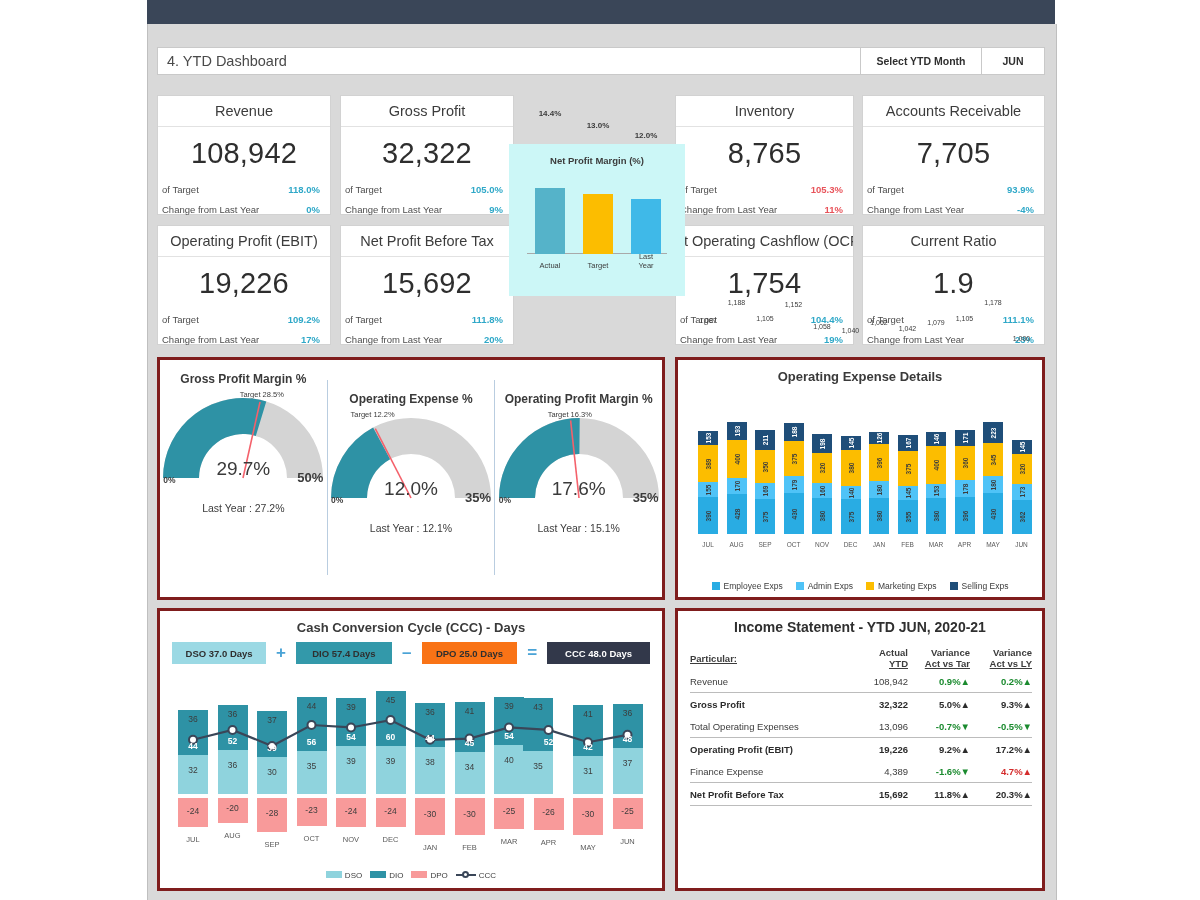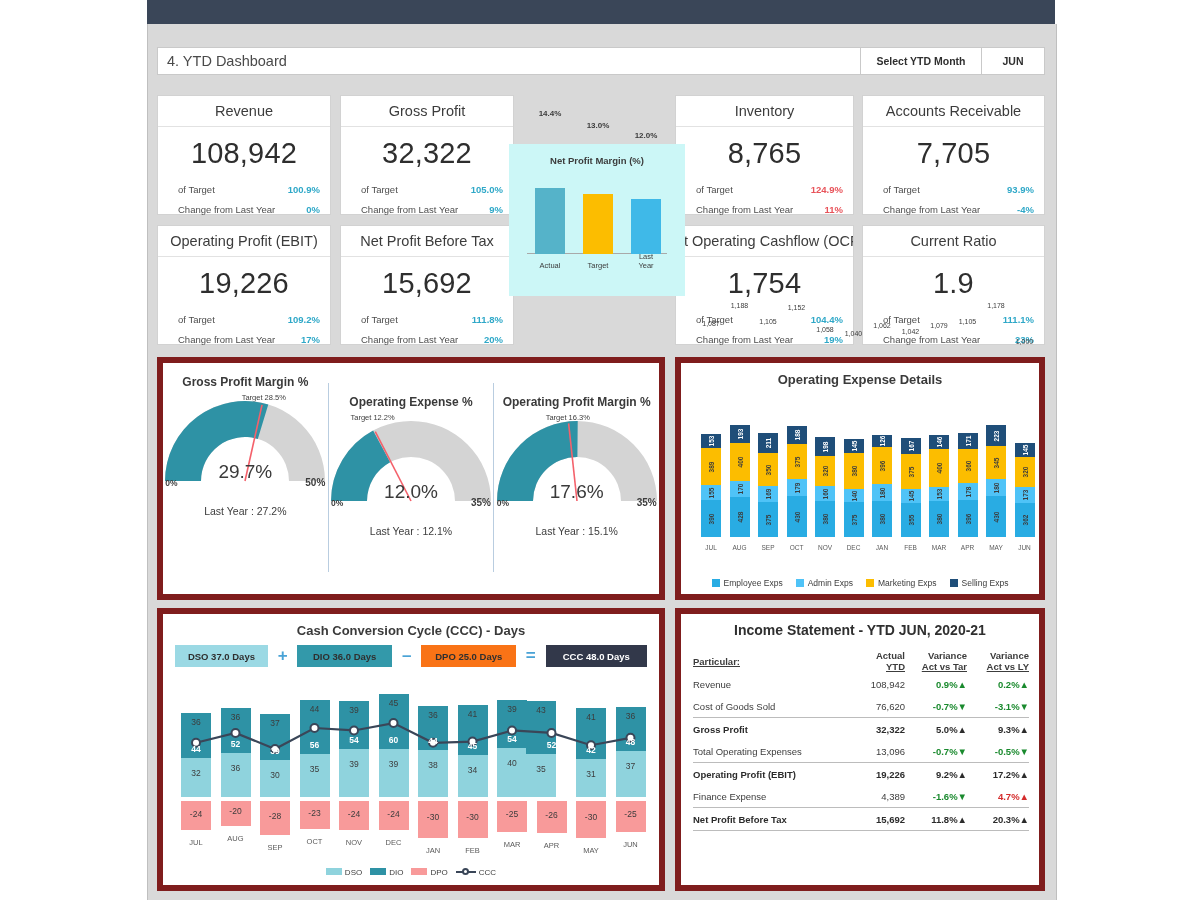--- a/index.html
+++ b/index.html
@@ -24,49 +24,49 @@
              align-items:center;justify-content:center;font-size:10.5px;font-weight:bold;color:#2f2f2f;}
   .ytd-value{width:62px;background:#fff;border:1px solid #c9c9c9;border-left:none;display:flex;
              align-items:center;justify-content:center;font-size:10.5px;font-weight:bold;color:#2f2f2f;}
 
   
   .kpi{position:absolute;background:#fff;border:1px solid #d2d2d2;box-sizing:border-box;}
   .kpi .k-head{height:30px;border-bottom:1px solid #e2e2e2;display:flex;align-items:center;
                justify-content:center;font-size:14.5px;color:#3c3c3c;overflow:hidden;white-space:nowrap;}
   .kpi .k-val{height:52px;display:flex;align-items:center;justify-content:center;
               font-size:29px;color:#2e2e2e;letter-spacing:.2px;}
-  .kpi .k-row{display:flex;justify-content:space-between;padding:0 10px 0 20px;height:20px;
+  .kpi .k-row{display:flex;justify-content:space-between;padding:0 10px 0 4px;height:20px;
               align-items:center;font-size:9.5px;color:#4d4d4d;}
   .kpi .k-row .v{font-weight:bold;font-size:9.5px;}
   .pos{color:#2fa8c8;} .neg{color:#e8535a;}
 
   
   .npm{position:absolute;left:509px;top:144px;width:176px;height:152px;background:#ccf7f7;z-index:5;}
   .npm .npm-t{text-align:center;font-size:9.5px;font-weight:bold;color:#3c3c3c;padding-top:11px;}
   .npm .plot{position:relative;height:100px;margin:6px 18px 0 18px;}
   .npm .bar{position:absolute;bottom:18px;width:30px;}
   .npm .bar .bb{width:100%;background:#4bb3c9;}
   .npm .bar .lab{position:absolute;top:-14px;width:100%;text-align:center;font-size:8px;font-weight:bold;color:#3c3c3c;}
   .npm .bar .cat{position:absolute;bottom:-16px;width:100%;text-align:center;font-size:7.5px;color:#3c3c3c;}
   .npm .axis{position:absolute;bottom:18px;left:0;right:0;height:1px;background:#a9a9a9;}
 
   
-  .panel{position:absolute;background:#fff;border:6px solid #7f1d1d;box-sizing:border-box;}
+  .panel{position:absolute;background:#fff;border:3px solid #7f1d1d;box-sizing:border-box;}
   .panel-title{text-align:center;font-size:13px;font-weight:bold;color:#3a3a3a;padding-top:9px;}
 
   
   .gauges{display:flex;height:100%;}
   .gauge{flex:1;position:relative;}
   .gauge + .gauge{border-left:1px solid #b9cde0;margin:20px 0 22px 0;}
   .g-title{text-align:center;font-size:12px;font-weight:bold;color:#3a3a3a;margin-top:12px;}
   .g-target{position:absolute;font-size:7.5px;color:#3c3c3c;}
   .g-wrap{position:relative;width:160px;height:84px;margin:12px auto 0 auto;}
   .g-val{position:absolute;width:100%;text-align:center;font-size:19px;color:#3a3a3a;bottom:2px;}
   .g-min{position:absolute;left:0px;bottom:-3px;font-size:8.5px;font-weight:bold;color:#3c3c3c;}
-  .g-max{position:absolute;right:0px;bottom:-3px;font-size:10px;font-weight:bold;color:#3c3c3c;}
+  .g-max{position:absolute;right:0px;bottom:-3px;font-size:13px;font-weight:bold;color:#3c3c3c;}
   .g-ly{text-align:center;font-size:10.5px;color:#3c3c3c;margin-top:20px;}
 
   
   .opex-plot{position:absolute;left:14px;top:32px;right:10px;height:160px;}
   .ocol{position:absolute;bottom:0;width:20px;}
   .ocol .tot{position:absolute;width:44px;left:-12px;text-align:center;font-size:7px;color:#3c3c3c;}
   .oseg{width:100%;position:relative;overflow:hidden;}
   .oseg span{position:absolute;left:50%;top:50%;transform:translate(-50%,-50%) rotate(-90deg);
              font-size:6.5px;font-weight:bold;white-space:nowrap;}
   .omon{position:absolute;width:34px;left:-7px;text-align:center;font-size:6.5px;color:#5a5a5a;}
@@ -112,21 +112,21 @@
     <div class="ytd-label">Select YTD Month</div>
     <div class="ytd-value">JUN</div>
   </div>
 
   <div id="kpi-host">
       <div class="kpi" style="left: 157px; top: 95px; width: 174px; height: 120px;">
         <div class="k-head">Revenue</div>
        <div class="k-val">108,942</div>
        <div class="k-row">
          <span>of Target</span>
-         <span class="v pos">100.9%</span>
+         <span class="v pos">118.0%</span>
        </div>
        <div class="k-row">
          <span>Change from Last Year</span>
          <span class="v pos">0%</span>
        </div>
       </div>
       <div class="kpi" style="left: 340px; top: 95px; width: 174px; height: 120px;">
         <div class="k-head">Gross Profit</div>
        <div class="k-val">32,322</div>
        <div class="k-row">
@@ -136,21 +136,21 @@
        <div class="k-row">
          <span>Change from Last Year</span>
          <span class="v pos">9%</span>
        </div>
       </div>
       <div class="kpi" style="left: 675px; top: 95px; width: 179px; height: 120px;">
         <div class="k-head">Inventory</div>
        <div class="k-val">8,765</div>
        <div class="k-row">
          <span>of Target</span>
-         <span class="v neg">124.9%</span>
+         <span class="v neg">105.3%</span>
        </div>
        <div class="k-row">
          <span>Change from Last Year</span>
          <span class="v neg">11%</span>
        </div>
       </div>
       <div class="kpi" style="left: 862px; top: 95px; width: 183px; height: 120px;">
         <div class="k-head">Accounts Receivable</div>
        <div class="k-val">7,705</div>
        <div class="k-row">
@@ -486,21 +486,21 @@
         <div><i style="background:#fcbd00"></i><span>Marketing Exps</span></div>
         <div><i style="background:#1f4e79"></i><span>Selling Exps</span></div>
       </div>
   </div>
 
   <div class="panel" style="left:157px;top:608px;width:508px;height:283px;">
     <div class="panel-title">Cash Conversion Cycle (CCC) - Days</div>
     <div class="ccc-chips" id="ccc-chips">
         <div class="chip" style="background: rgb(155, 217, 228); width: 108px;">DSO 37.0 Days</div>
         <div class="op">+</div>
-        <div class="chip" style="background: rgb(51, 153, 170); width: 110px;">DIO 36.0 Days</div>
+        <div class="chip" style="background: rgb(51, 153, 170); width: 110px;">DIO 57.4 Days</div>
         <div class="op">–</div>
         <div class="chip" style="background: #f97316; width: 110px;">DPO 25.0 Days</div>
         <div class="op">=</div>
         <div class="chip" style="background: rgb(50, 56, 74); width: 118px; color: rgb(255, 255, 255);">CCC 48.0 Days</div>
       </div>
     <div class="ccc-plot" id="ccc-plot">
         <div class="ccol" style="left: 8px; top: 33.2308px;">
           <div class="cseg" style="height:44.30769230769231px;background:#2e92a5">
          <span style="top:4px;color:#3c3c3c">36</span>
        </div>
@@ -729,26 +729,20 @@
               <u>Act vs LY</u>
             </th>
           </tr>
         </thead>
         <tbody id="is-body">
             <tr class="">
               <td style="white-space:nowrap;overflow:hidden;max-width:150px;">Revenue</td>
        <td class="num">108,942</td>
        <td class="var up">0.9%▲</td>
        <td class="var up">0.2%▲</td>
-            </tr>
-            <tr class="">
-              <td style="white-space:nowrap;overflow:hidden;max-width:150px;">Cost of Goods Sold</td>
-       <td class="num">76,620</td>
-       <td class="var up">-0.7%▼</td>
-       <td class="var up">-3.1%▼</td>
             </tr>
             <tr class="bold rule-top">
               <td style="white-space:nowrap;overflow:hidden;max-width:150px;">Gross Profit</td>
        <td class="num">32,322</td>
        <td class="var up">5.0%▲</td>
        <td class="var up">9.3%▲</td>
             </tr>
             <tr class="">
               <td style="white-space:nowrap;overflow:hidden;max-width:150px;margin-left:12px;">Total Operating Expenses</td>
        <td class="num">13,096</td>

